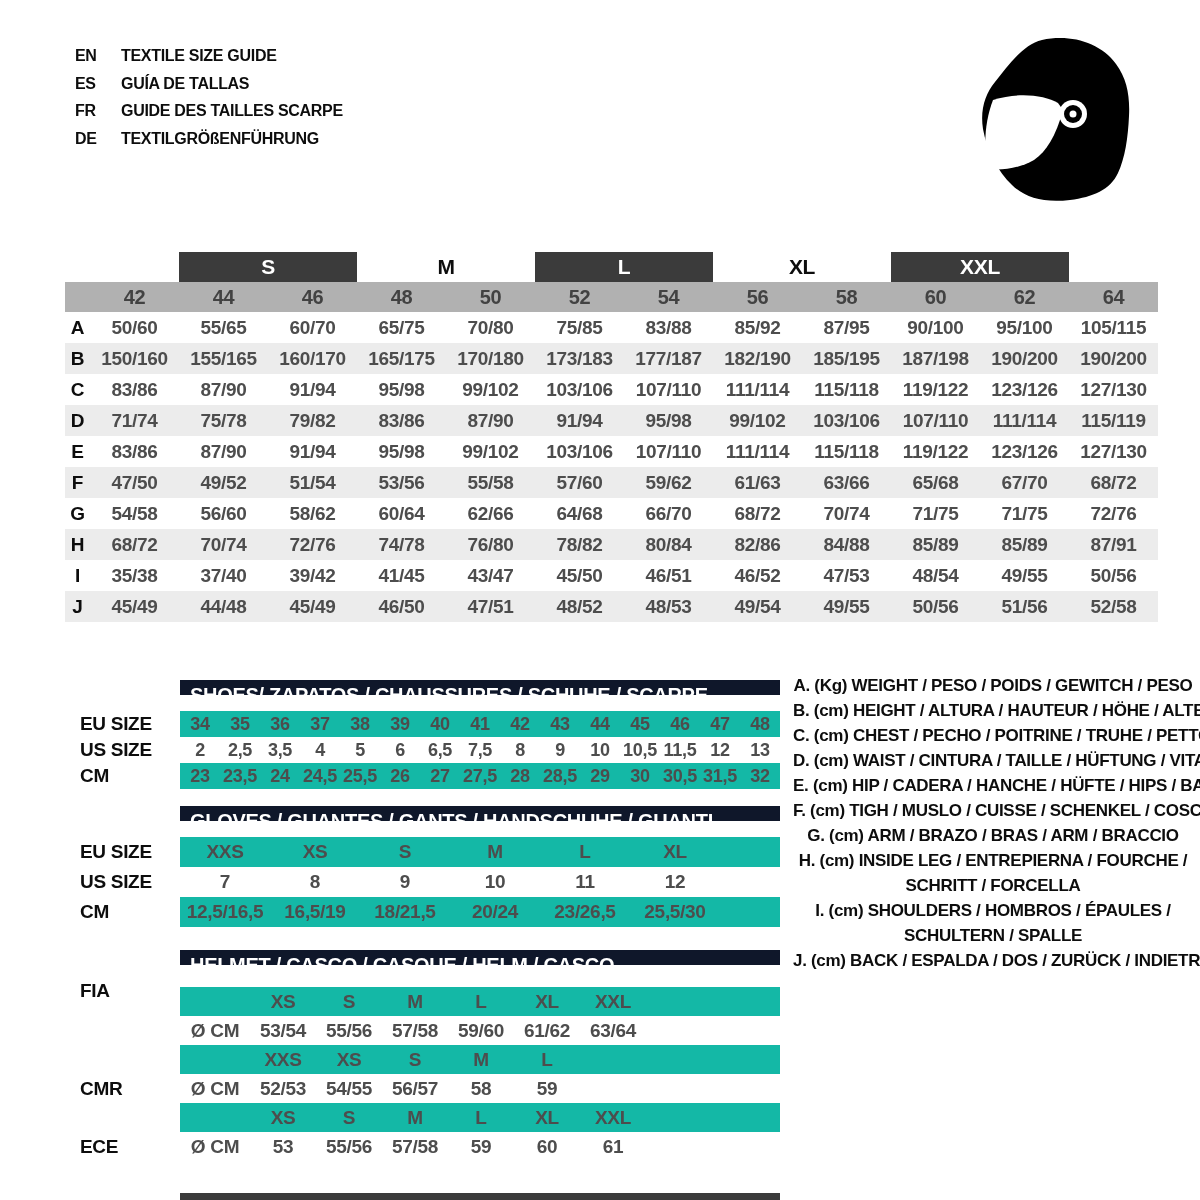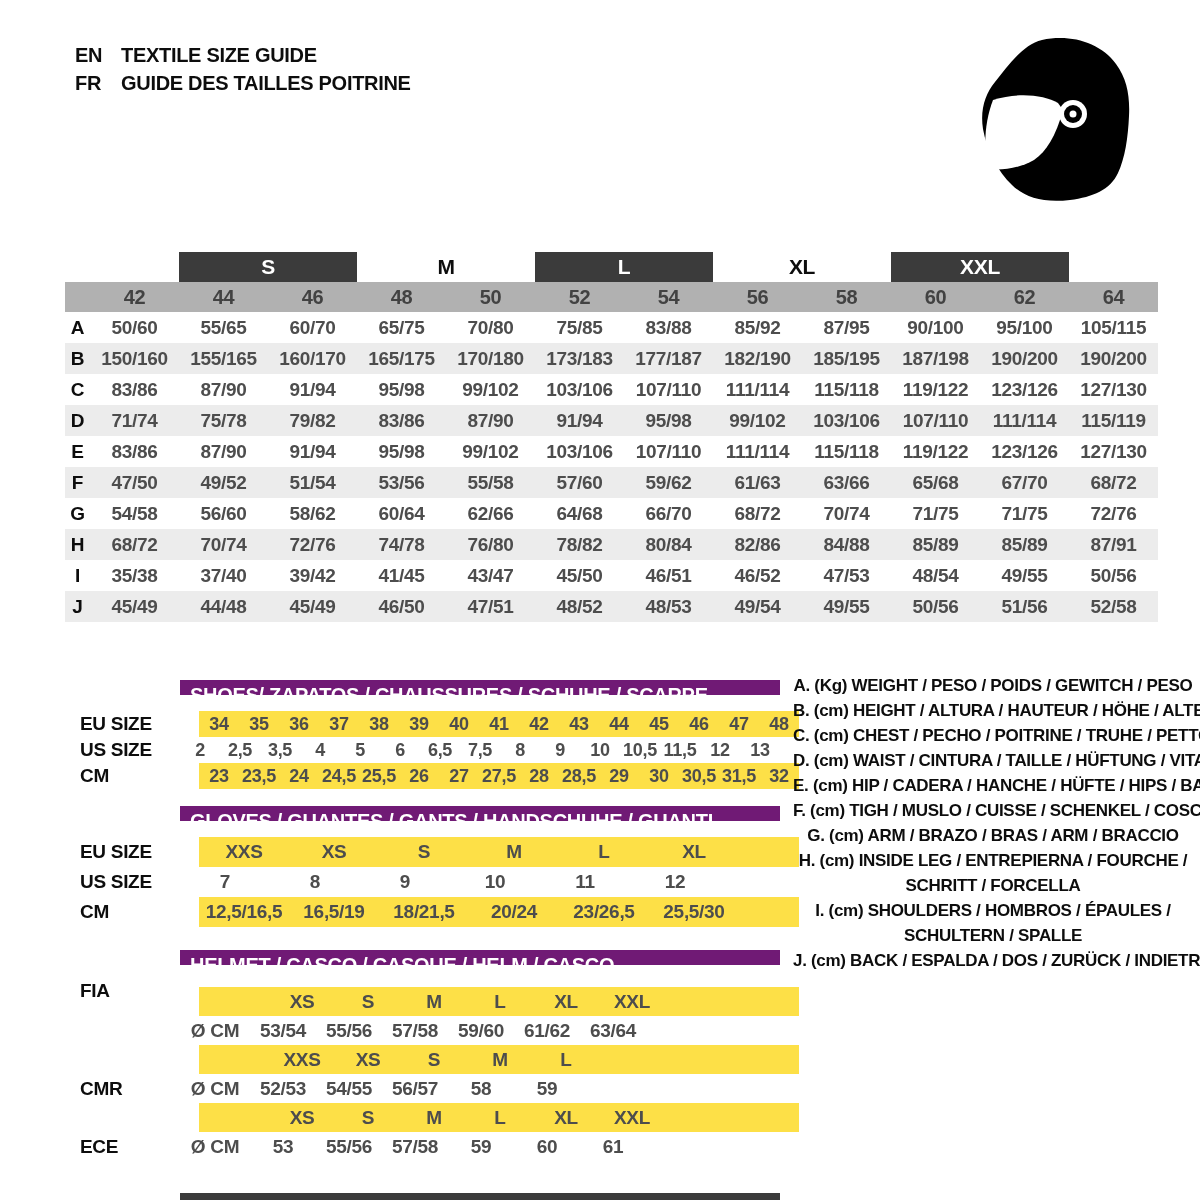--- a/index.html
+++ b/index.html
@@ -8,44 +8,44 @@
     position: relative;
     font-family: "Liberation Sans", "DejaVu Sans", sans-serif;
     font-weight: 700;
     font-stretch: condensed;
     letter-spacing: -0.3px;
     color: #0d0d0d;
   }
 
   
   .lang { position: absolute; left: 75px; top: 42px; }
-  .lang-row { display: flex; font-size: 20px; line-height: 27.5px; align-items: center; }
+  .lang-row { display: flex; font-size: 16px; line-height: 27.5px; align-items: center; }
   .lang-code { width: 46px; }
 
   
   .helmet-svg { position: absolute; left: 978px; top: 34px; }
 
   
   #mt { position: absolute; left: 65px; top: 252px; width: 1093px; }
   .mt-grouprow { position: relative; height: 30px; }
   .mt-group { position: absolute; top: 0; height: 30px; line-height: 30px; text-align: center; font-size: 21px; }
   .mt-group.dark { background: #3b3b3b; color: #fff; }
   .mt-row { display: flex; height: 31px; align-items: center; font-size: 19px; color: #4d4d4d; }
   .mt-row.sizes { background: #b1b1b1; height: 30px; color: #424242; font-size: 20px; }
   .mt-row.stripe { background: #ececec; }
   .mt-lbl { width: 25px; text-align: center; color: #0d0d0d; font-size: 19px; }
   .mt-c { width: 89px; text-align: center; }
 
   
-  .bar { position: absolute; left: 180px; width: 600px; height: 15px; background: #701a75; color: #fff; font-size: 20px; line-height: 31px; padding-left: 10px; }
+  .bar { position: absolute; left: 180px; width: 600px; height: 15px; background: #0f172a; color: #fff; font-size: 20px; line-height: 31px; padding-left: 10px; }
 
   
   .tbl { position: absolute; left: 180px; }
   .trow { display: flex; align-items: center; text-align: center; color: #4d4d4d; font-size: 18px; width: 600px; }
-  .trow.stripe { background: #fde047; margin-left: 19px; }
+  .trow.stripe { background: #14b8a6; }
   #shoes-table .trow { height: 26px; }
   #shoes-table .tc { width: 40px; }
   #gloves-table .trow { height: 30px; font-size: 19px; }
   #gloves-table .tc { width: 90px; }
   #helmet-table .trow { height: 29px; font-size: 19px; }
   #helmet-table .tc0 { width: 70px; text-align: center; }
   #helmet-table .tc { width: 66px; }
 
   .side-label { position: absolute; left: 80px; font-size: 19px; color: #0d0d0d; }
   .lh26 { line-height: 26px; } .lh30 { line-height: 30px; } .lh29 { line-height: 29px; }
@@ -58,22 +58,30 @@
 </style>
 </head>
 <body>
 
 <div class="lang">
     <div class="lang-row">
       <span class="lang-code">EN</span>
       <span>TEXTILE SIZE GUIDE</span>
     </div>
     <div class="lang-row">
+      <span class="lang-code">ES</span>
+      <span>GUÍA DE TALLAS</span>
+    </div>
+    <div class="lang-row">
       <span class="lang-code">FR</span>
-      <span>GUIDE DES TAILLES POITRINE</span>
+      <span>GUIDE DES TAILLES SCARPE</span>
+    </div>
+    <div class="lang-row">
+      <span class="lang-code">DE</span>
+      <span>TEXTILGRÖßENFÜHRUNG</span>
     </div>
   </div>
 
 <svg class="helmet-svg" width="158" height="172" viewBox="0 0 158 172" aria-hidden="true">
   <path fill="#000" d="M64 6 C92 0 122 8 138 30 C149 45 152 62 151 82 C150 104 147 124 140 139 C132 156 115 163 92 166 C66 169 47 164 34 151 C20 138 9 117 5 95 C2 76 7 60 17 48 C29 33 44 11 64 6 Z"></path>
   <path fill="#fff" d="M15 66 C40 58 66 61 80 69 L85 76 C78 102 68 118 56 126 C42 134 24 137 10 135 C5 111 7 87 15 66 Z"></path>
   <circle cx="95" cy="80" r="14" fill="#fff"></circle>
   <circle cx="95" cy="80" r="9" fill="#000"></circle>
   <circle cx="95" cy="80" r="3.5" fill="#fff"></circle>
 </svg>

